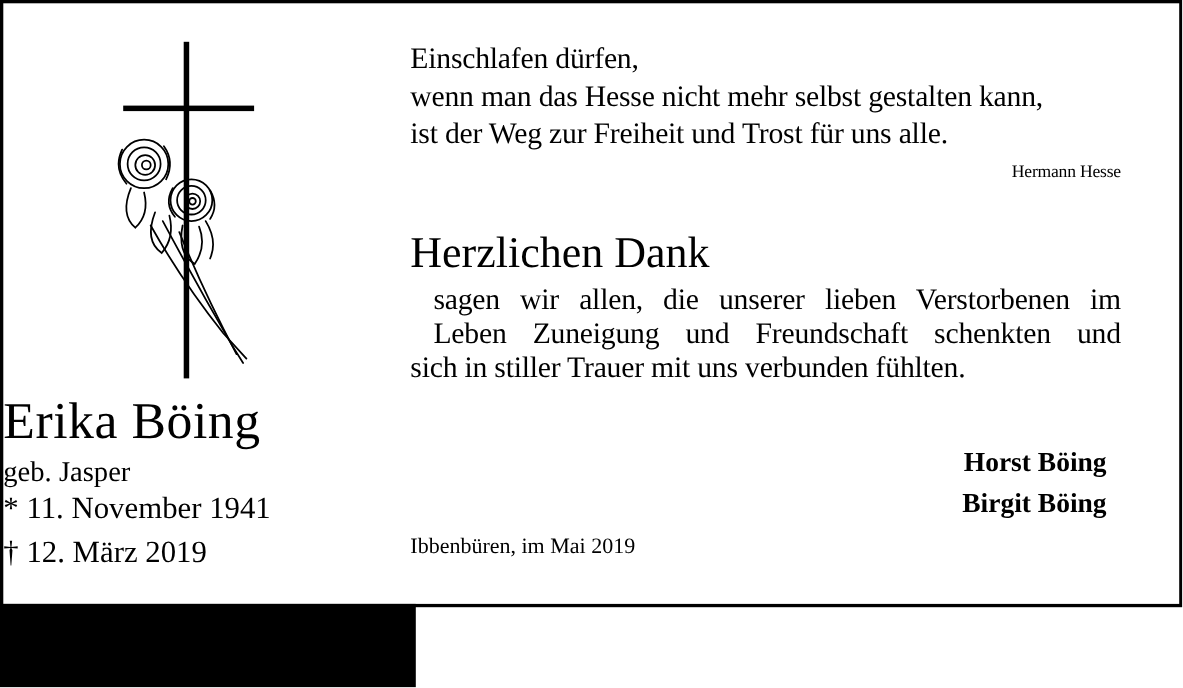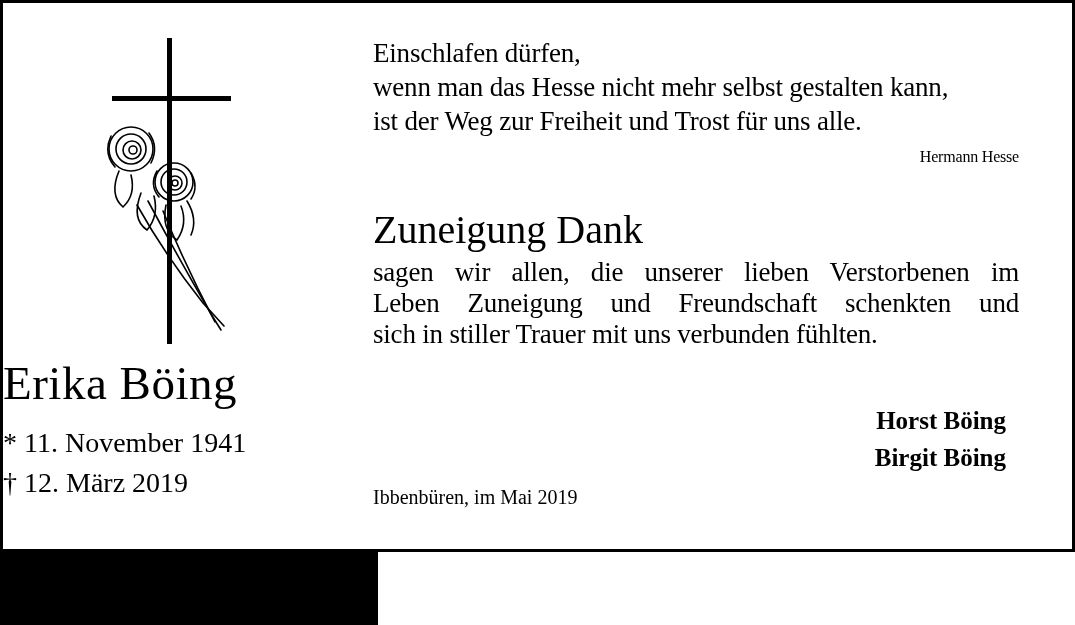--- a/index.html
+++ b/index.html
@@ -34,21 +34,21 @@
   .deceased {
     position: absolute; left: 0; top: 356px;
     width: 362px;
     text-align: left;
   }
   .deceased .name {
     font-size: 47px; line-height: 1.05;
     letter-spacing: 0.5px;
   }
   .deceased .maiden { font-size: 26px; margin-top: 6px; }
-  .deceased .birth  { font-size: 28px; margin-top: 19px; }
+  .deceased .birth  { font-size: 28px; margin-top: 3px; }
   .deceased .death  { font-size: 28px; margin-top: 8px; }
 
   
   .quote {
     position: absolute; left: 370px; top: 33px;
     width: 646px;
     font-size: 27px; line-height: 34px;
     letter-spacing: -0.2px;
   }
   .quote .attribution {
@@ -62,20 +62,21 @@
   }
   .thanks-body {
     position: absolute; left: 370px; top: 254px;
     width: 646px;
     font-size: 27px; line-height: 31px;
     letter-spacing: -0.2px;
   }
   .thanks-body .jline {
     text-align: justify;
     text-align-last: justify;
+    margin-left: 21px;
   }
   .mourners {
     position: absolute; left: 357px; top: 399px;
     width: 646px;
     text-align: right;
     font-weight: bold;
     font-size: 25px; line-height: 37px;
   }
   .place-date {
     position: absolute; left: 370px; top: 483px;
@@ -113,32 +114,33 @@
         <path d="M84,168 Q95,186 88,202"></path>
 
         <path d="M34,172 Q62,222 100,270 L121,293"></path>
         <path d="M45,168 Q76,226 108,281 L118,297"></path>
         <path d="M60,178 Q82,232 112,289"></path>
       </g>
     </svg>
 
     <div class="deceased">
       <div class="name">Erika Böing</div>
+      <div class="maiden">geb. Jasper</div>
       <div class="birth">* 11. November 1941</div>
       <div class="death">† 12. März 2019</div>
     </div>
 
     <div class="quote">
       <div>Einschlafen dürfen,</div>
       <div>wenn man das Hesse nicht mehr selbst gestalten kann,</div>
       <div>ist der Weg zur Freiheit und Trost für uns alle.</div>
       <div class="attribution">Hermann Hesse</div>
     </div>
 
-    <div class="thanks-heading">Zuneigung Dank</div>
+    <div class="thanks-heading">Herzlichen Dank</div>
     <div class="thanks-body">
       <div class="jline">sagen wir allen, die unserer lieben Verstorbenen im</div>
       <div class="jline">Leben Zuneigung und Freundschaft schenkten und</div>
       <div>sich in stiller Trauer mit uns verbunden fühlten.</div>
     </div>
 
     <div class="mourners">
       <div>Horst Böing</div>
       <div>Birgit Böing</div>
     </div>

